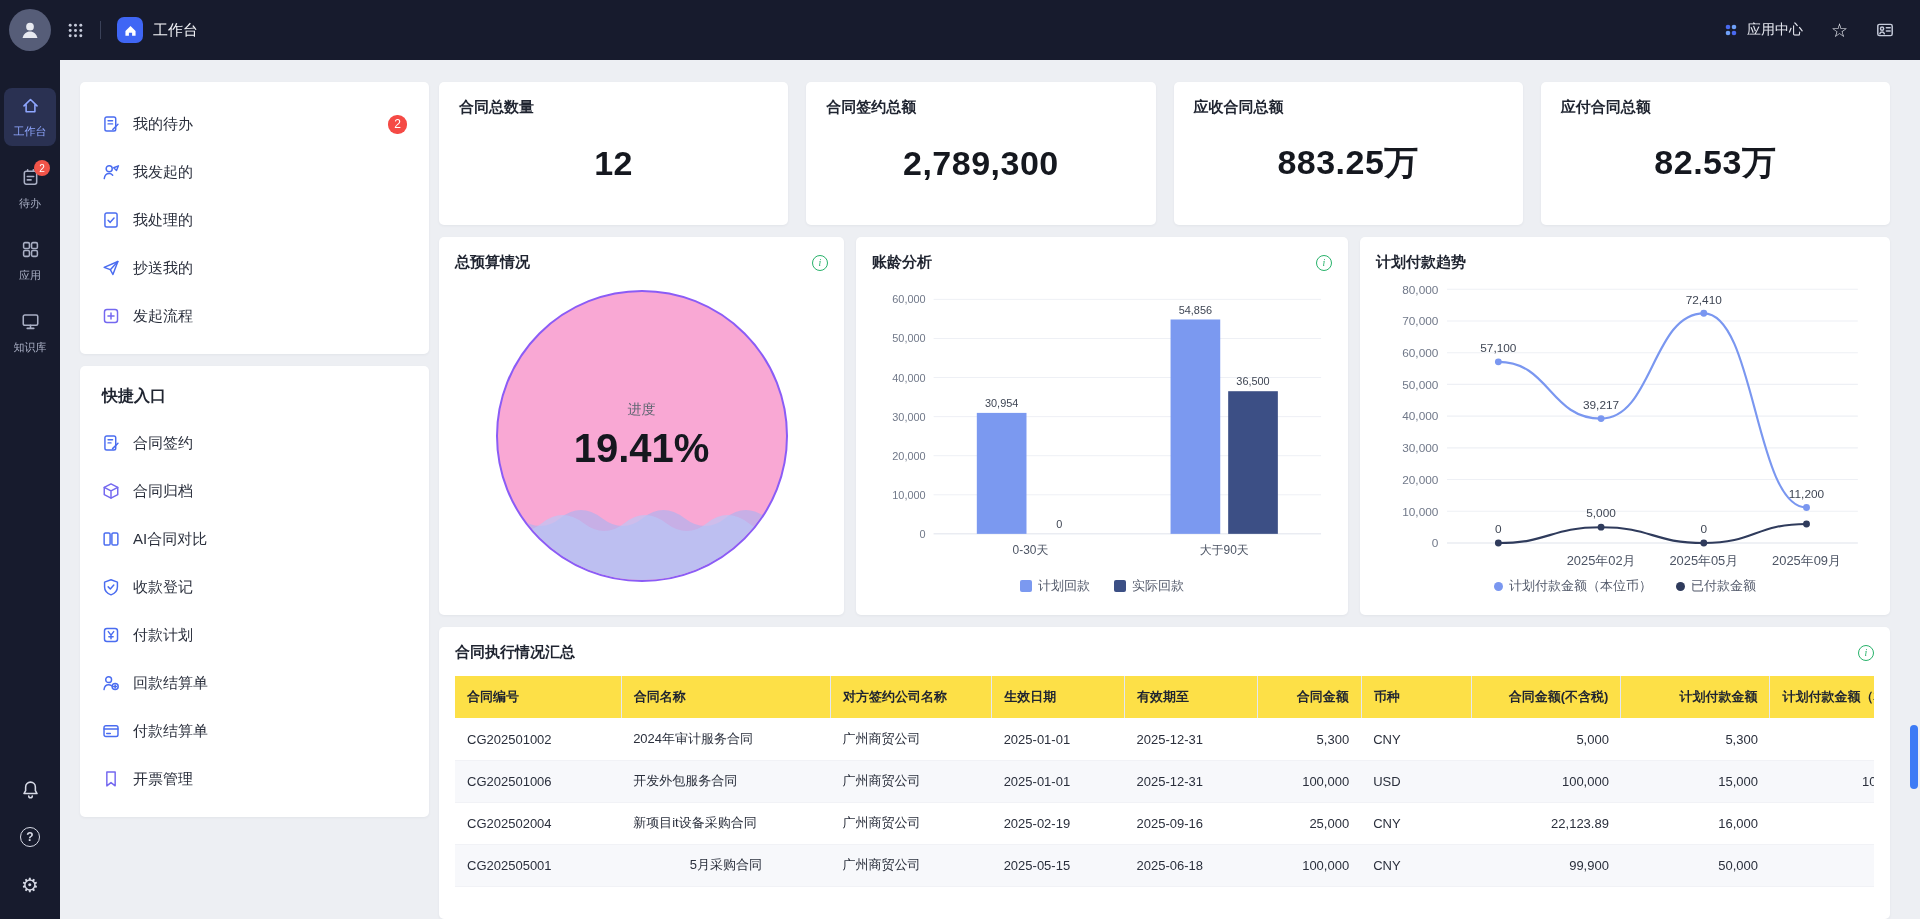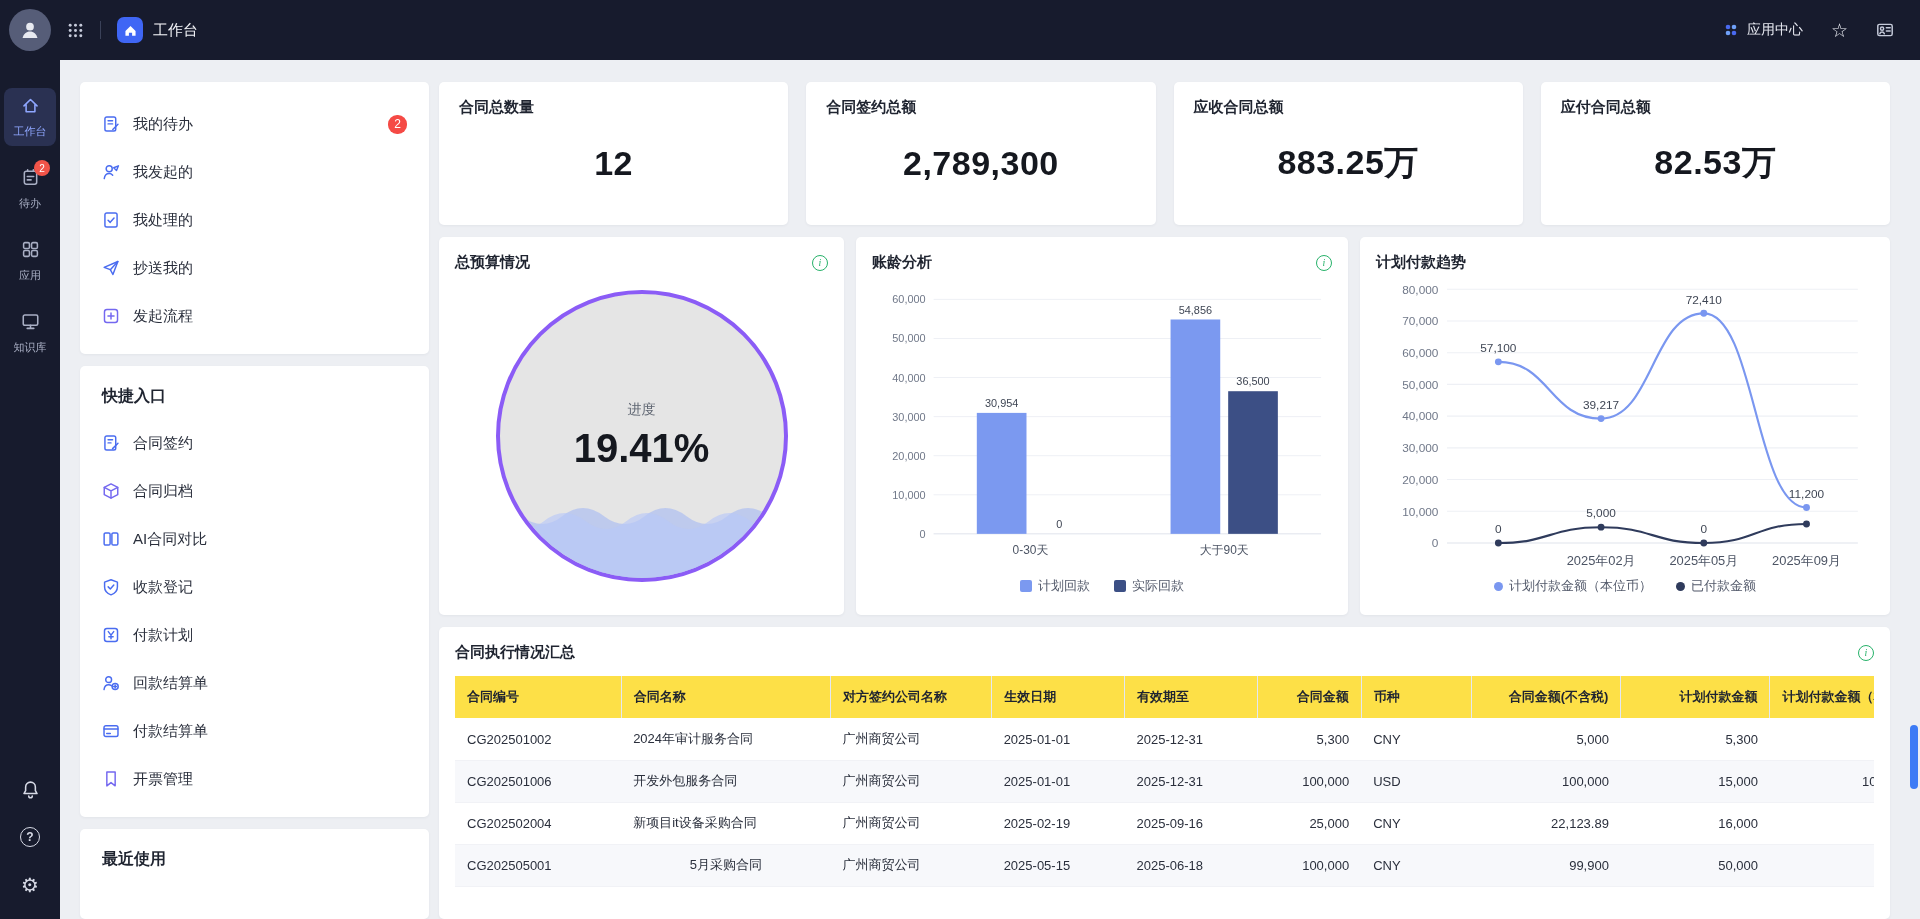--- a/index.html
+++ b/index.html
@@ -91,22 +91,22 @@
   .trend-card { flex: 1; }
   .card-head { display: flex; align-items: center; justify-content: space-between; }
   .card-title { font-size: 15px; font-weight: bold; color: #1f2430; }
   .info-icon {
     width: 16px; height: 16px; border-radius: 50%; border: 1.4px solid #27b26a; color: #27b26a;
     font-size: 10px; display: flex; align-items: center; justify-content: center;
     font-family: "Liberation Serif", serif; font-style: italic; cursor: pointer; flex-shrink: 0;
   }
   .gauge-wrap { flex: 1; display: flex; align-items: center; justify-content: center; }
   .gauge-circle {
-    width: 292px; height: 292px; border-radius: 50%; border: 4px solid #8b5cf6;
-    position: relative; overflow: hidden; background: #e5e5e5;
+    width: 292px; height: 292px; border-radius: 50%; border: 2px solid #8b5cf6;
+    position: relative; overflow: hidden; background: #f9a8d4;
   }
   .gauge-waves { position: absolute; bottom: -2px; left: -20px; width: 330px; height: 86px; }
   .gauge-text {
     position: absolute; inset: 0; display: flex; flex-direction: column;
     align-items: center; justify-content: center; gap: 7px;
   }
   .gauge-label { font-size: 14px; color: #5f6672; }
   .gauge-value { font-size: 40px; font-weight: 600; color: #15181f; }
   svg.chart { width: 100%; height: 300px; flex: 1; }
   svg.chart text { font-family: "Liberation Sans", "DejaVu Sans", sans-serif; }
@@ -348,23 +348,20 @@
           </div>
           <div class="menu-item">
             <span class="mi-icon" style="color: rgb(116, 104, 240);">
               <svg viewBox="0 0 16 16" fill="none" stroke="currentColor" stroke-width="1.3" stroke-linecap="round" stroke-linejoin="round">
                 <path d="M4.3 1.8h7.4v12.3L8 11.2l-3.7 2.9V1.8z"></path>
               </svg>
             </span>
             <span>开票管理</span>
           </div>
         </div>
-    </div>
-    <div class="card recent-card">
-      <div class="side-title">最近使用</div>
     </div>
   </aside>
 
   <section class="content">
     <div class="stats-row" id="stats-row">
         <div class="card stat-card">
           <div class="stat-title">合同总数量</div>
           <div class="stat-value">12</div>
         </div>
         <div class="card stat-card">

